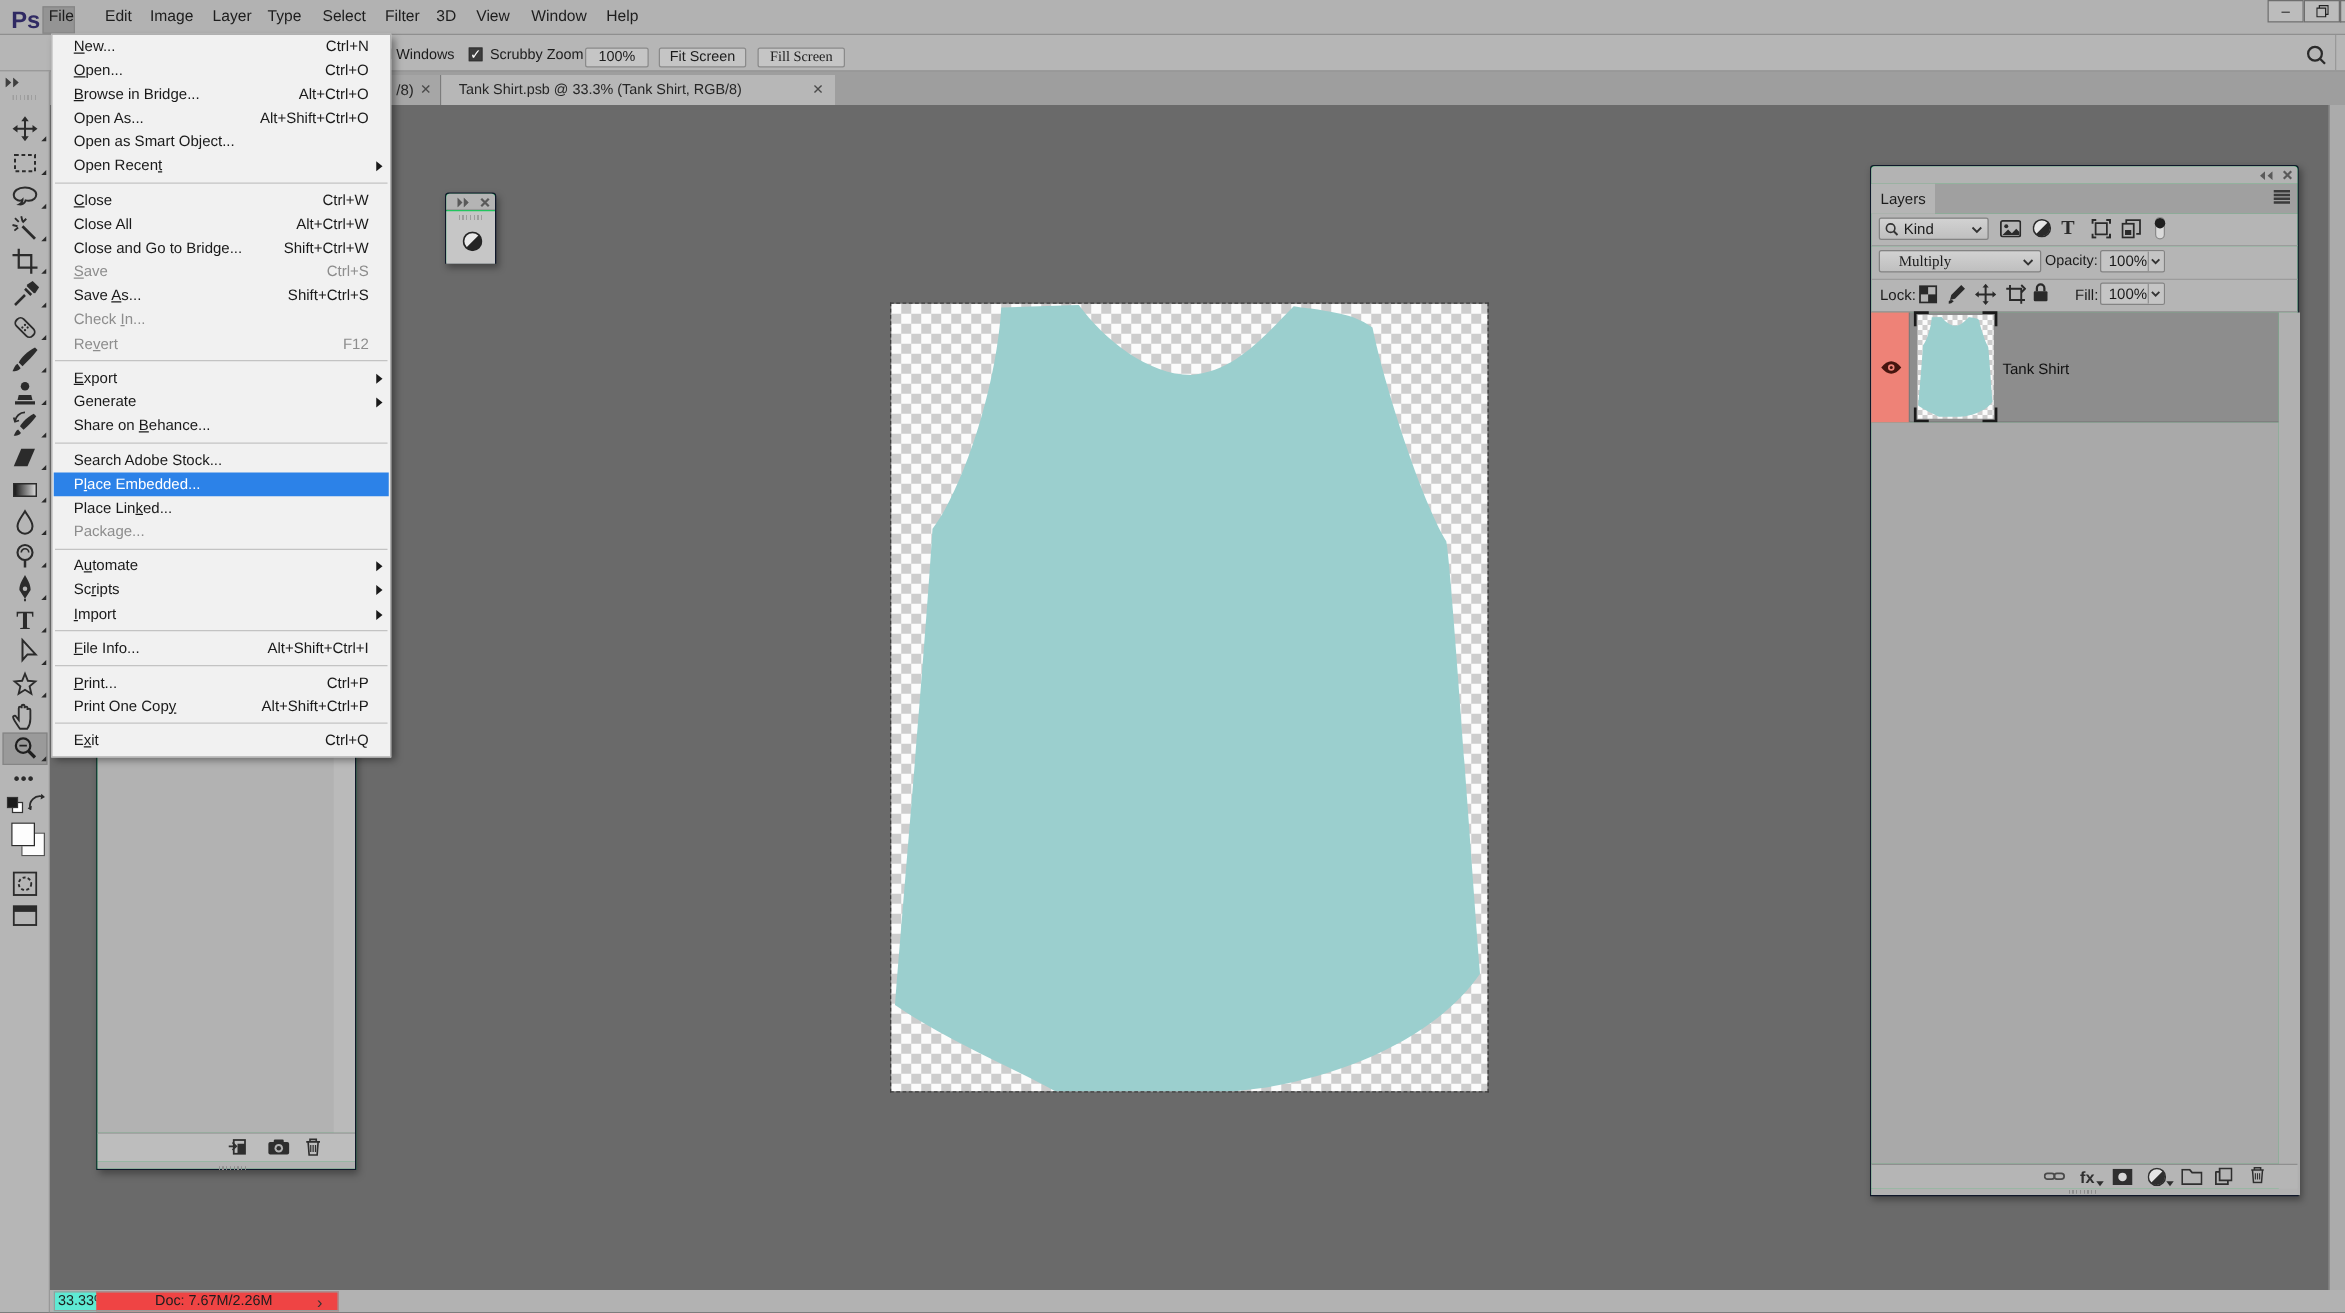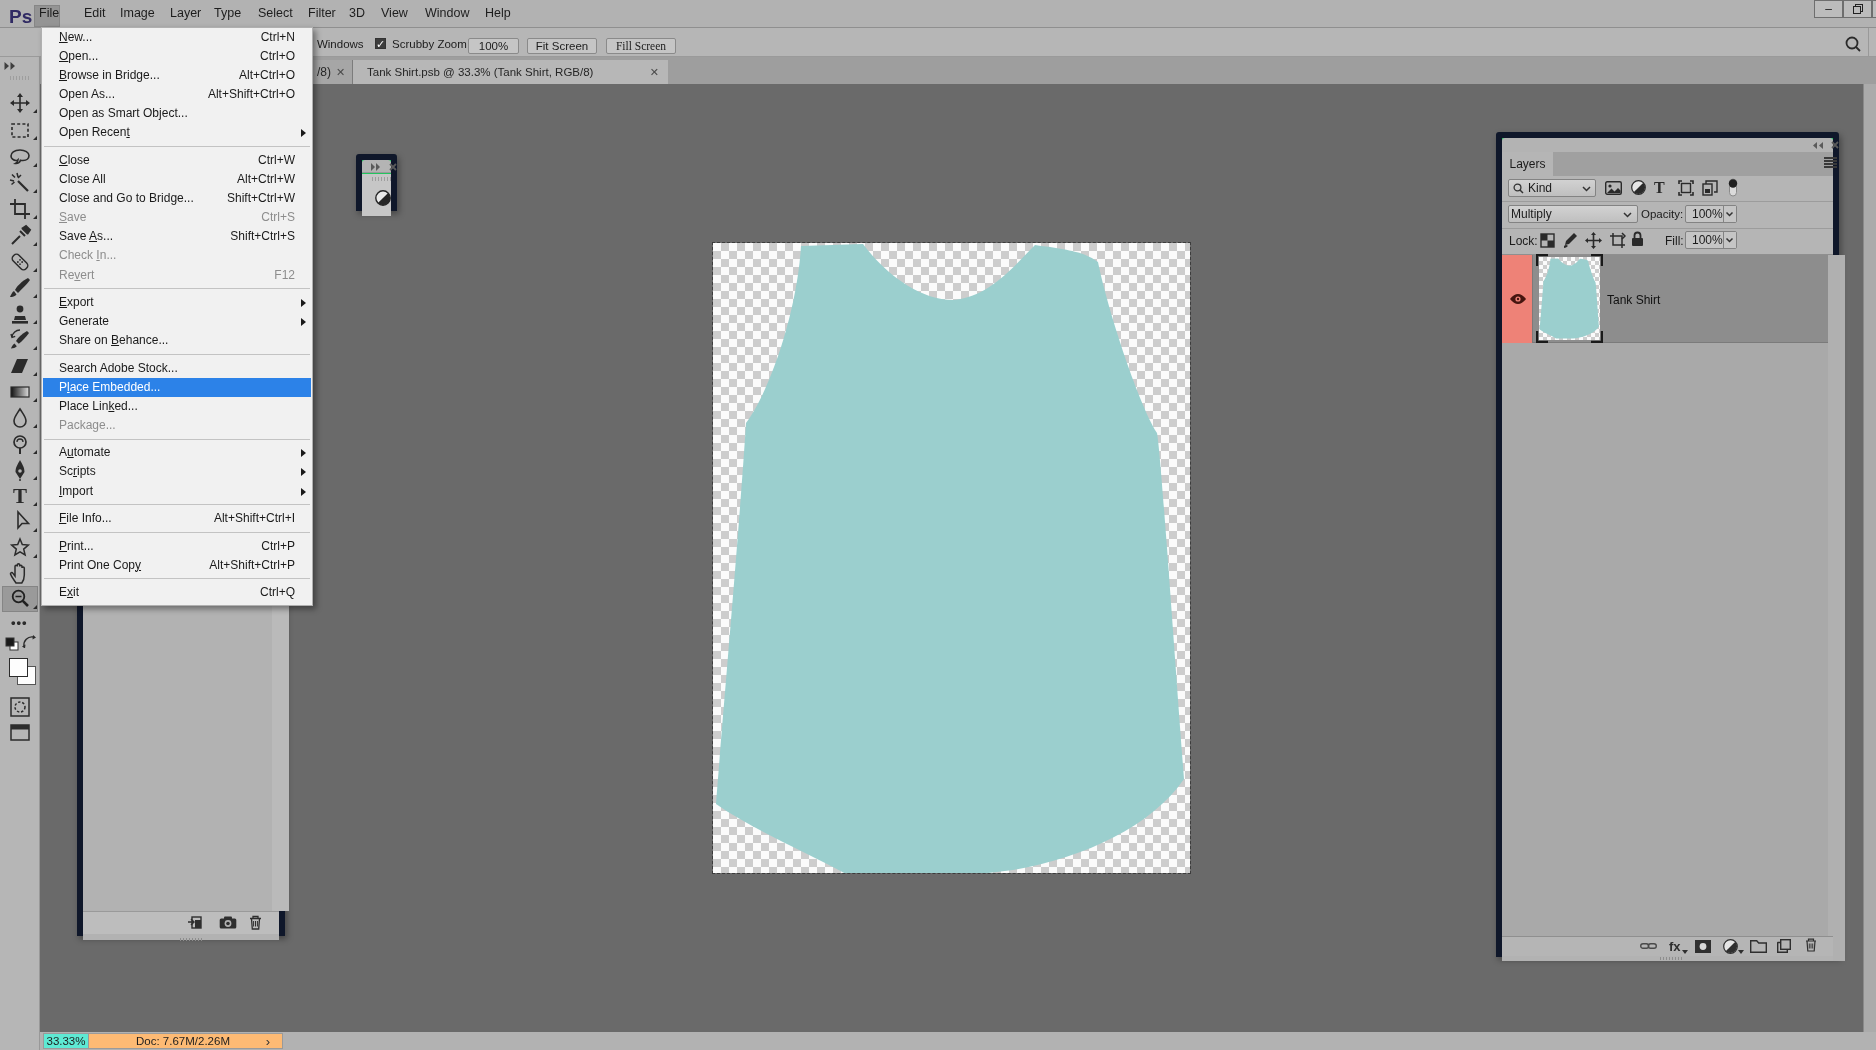--- a/index.html
+++ b/index.html
@@ -16,21 +16,21 @@
   #optbar { left:0; top:28px; width:1876px; height:29px; background:#b6b6b6; border-bottom:1px solid #9a9a9a; }
   .optbtn { position:absolute; top:38px; height:16px; background:#c5c5c5; border:1px solid #8a8a8a; border-radius:2px; font-size:11.5px; color:#1c1c1c; text-align:center; line-height:14px; }
   .cb { position:absolute; width:11px; height:11px; border:1px solid #666; background:#c9c9c9; }
   
   #tabbar { left:40px; top:57px; width:1836px; height:27px; background:#9e9e9e; }
   .tab { position:absolute; top:60px; height:24px; font-size:12px; line-height:24px; color:#262626; }
   
   #toolbar { left:0; top:57px; width:40px; height:993px; background:#b6b6b6; border-right:1px solid #989898; }
   .tool { position:absolute; left:8px; width:24px; height:24px; }
   
-  .panel { position:absolute; background:#22c55e; border:6px solid #0f172a; box-shadow:2px 3px 6px rgba(0,0,0,0.35); }
+  .panel { position:absolute; background:#22c55e; border:1px solid #0f172a; box-shadow:2px 3px 6px rgba(0,0,0,0.35); }
   
   #filemenu { left:41px; top:27px; width:272px; height:579px; background:#f1f1f1; border:1px solid #b0b0b0; box-shadow:3px 3px 6px rgba(0,0,0,0.4); }
   .mitem { position:relative; height:19.1px; line-height:19.1px; font-size:12px; color:#1a1a1a; padding-left:17px; }
   .mitem .sc { position:absolute; right:17px; top:0; }
   .mitem.dis { color:#8d8d8d; }
   .mitem.hl { background:#2c82e8; color:#fff; margin:0 1px; padding-left:16px; }
   .msep { height:1px; background:#c3c3c3; margin:3.7px 2px 3.7px 2px; }
   .marr { position:absolute; right:6px; top:6px; width:0; height:0; border-left:5px solid #1a1a1a; border-top:4px solid transparent; border-bottom:4px solid transparent; }
   
   #statusbar { left:40px; top:1032px; width:1836px; height:18px; background:#b2b2b2; font-size:12px; color:#202020; }
@@ -272,21 +272,21 @@
   <div style="position:absolute; left:0; top:14px; width:100%; height:42px; background:#c6c6c6;"></div>
   <div style="position:absolute; left:10px; top:17px; width:20px; height:4px; background:repeating-linear-gradient(90deg,#9e9e9e 0 1px,transparent 1px 3px);"></div>
   <svg style="position:absolute; left:13px; top:30px;" width="16" height="16" viewBox="0 0 16 16">
       <circle cx="8" cy="8" r="7.2" fill="#e9e9e9" stroke="#252525" stroke-width="1.4"></circle>
       <path d="M2.9,13.1 A7.2,7.2 0 0 0 13.1,2.9 Z" fill="#252525"></path>
     </svg>
 </div>
 
 <div class="abs" id="statusbar"></div>
 <div class="abs" style="left:43px; top:1033px; width:46px; height:16px; background:#5eead4; border:1px solid #9a9a9a; font-size:11.5px; color:#1e1e1e; text-align:center; line-height:15px;">33.33%</div>
-<div class="abs" style="left:89px; top:1033px; width:194px; height:16px; background:#fdba74; border:1px solid #9a9a9a; border-left:none; font-size:11.5px; color:#1e1e1e; line-height:15px;"><span style="margin-left:47px;">Doc: 7.67M/2.26M</span><span style="position:absolute; right:12px; font-size:13px; color:#333;">›</span></div>
+<div class="abs" style="left:77px; top:1033px; width:194px; height:16px; background:#ef4444; border:1px solid #9a9a9a; border-left:none; font-size:11.5px; color:#1e1e1e; line-height:15px;"><span style="margin-left:47px;">Doc: 7.67M/2.26M</span><span style="position:absolute; right:12px; font-size:13px; color:#333;">›</span></div>
 
 <div class="abs" id="filemenu">
     <div class="mitem"><u>N</u>ew...<span class="sc">Ctrl+N</span></div>
   <div class="mitem"><u>O</u>pen...<span class="sc">Ctrl+O</span></div>
   <div class="mitem"><u>B</u>rowse in Bridge...<span class="sc">Alt+Ctrl+O</span></div>
   <div class="mitem">Open As...<span class="sc">Alt+Shift+Ctrl+O</span></div>
   <div class="mitem">Open as Smart Object...</div>
   <div class="mitem">Open Recen<u>t</u><span class="marr"></span></div>
   <div class="msep"></div>
   <div class="mitem"><u>C</u>lose<span class="sc">Ctrl+W</span></div>
@@ -362,21 +362,21 @@
       <path d="M4,4 V1 h11 v11 h-3" fill="none" stroke="#2a2a2a" stroke-width="1.4"></path>
       <rect x="3" y="9" width="5" height="4" fill="#2a2a2a"></rect>
     </svg>
   <svg style="position:absolute; left:224px; top:40px;" width="14" height="20" viewBox="0 0 14 20">
       <rect x="3.5" y="1" width="7" height="17" rx="3.5" fill="#dadada" stroke="#8a8a8a"></rect>
       <circle cx="7" cy="5.5" r="4.2" fill="#1f1f1f"></circle>
     </svg>
 
   <div style="position:absolute; left:0; top:64px; width:100%; height:27px; background:#b5b5b5; border-bottom:1px solid #9c9c9c;"></div>
   <div style="position:absolute; left:6px; top:67px; width:130px; height:18px; background:linear-gradient(#d2d2d2,#bfbfbf); border:1px solid #838383; border-radius:2px; font-size:12px; color:#1b1b1b; line-height:16px;">
-    <span style="margin-left:2px;">Multiply</span>
+    <span style="margin-left:15px;font-family:Liberation Serif, serif;">Multiply</span>
     <svg style="position:absolute; right:5px; top:6px;" width="9" height="6" viewBox="0 0 9 6">
         <path d="M1,1 L4.5,4.5 L8,1" fill="none" stroke="#333" stroke-width="1.5"></path>
       </svg>
   </div>
   <div style="position:absolute; left:139px; top:70px; font-size:11.5px; color:#1b1b1b;">Opacity:</div>
   <div style="position:absolute; left:183px; top:67px; width:52px; height:18px; background:#c5c5c5; border:1px solid #838383; border-radius:2px; font-size:12px; color:#1b1b1b; line-height:16px;">
     <span style="margin-left:6px;">100%</span>
     <svg style="position:absolute; right:0px; top:0px; width:13px; height:16px;" viewBox="0 0 13 16">
         <rect x="0" y="0" width="13" height="16" fill="#c5c5c5"></rect>
         <line x1="0.5" y1="0" x2="0.5" y2="16" stroke="#838383"></line>

